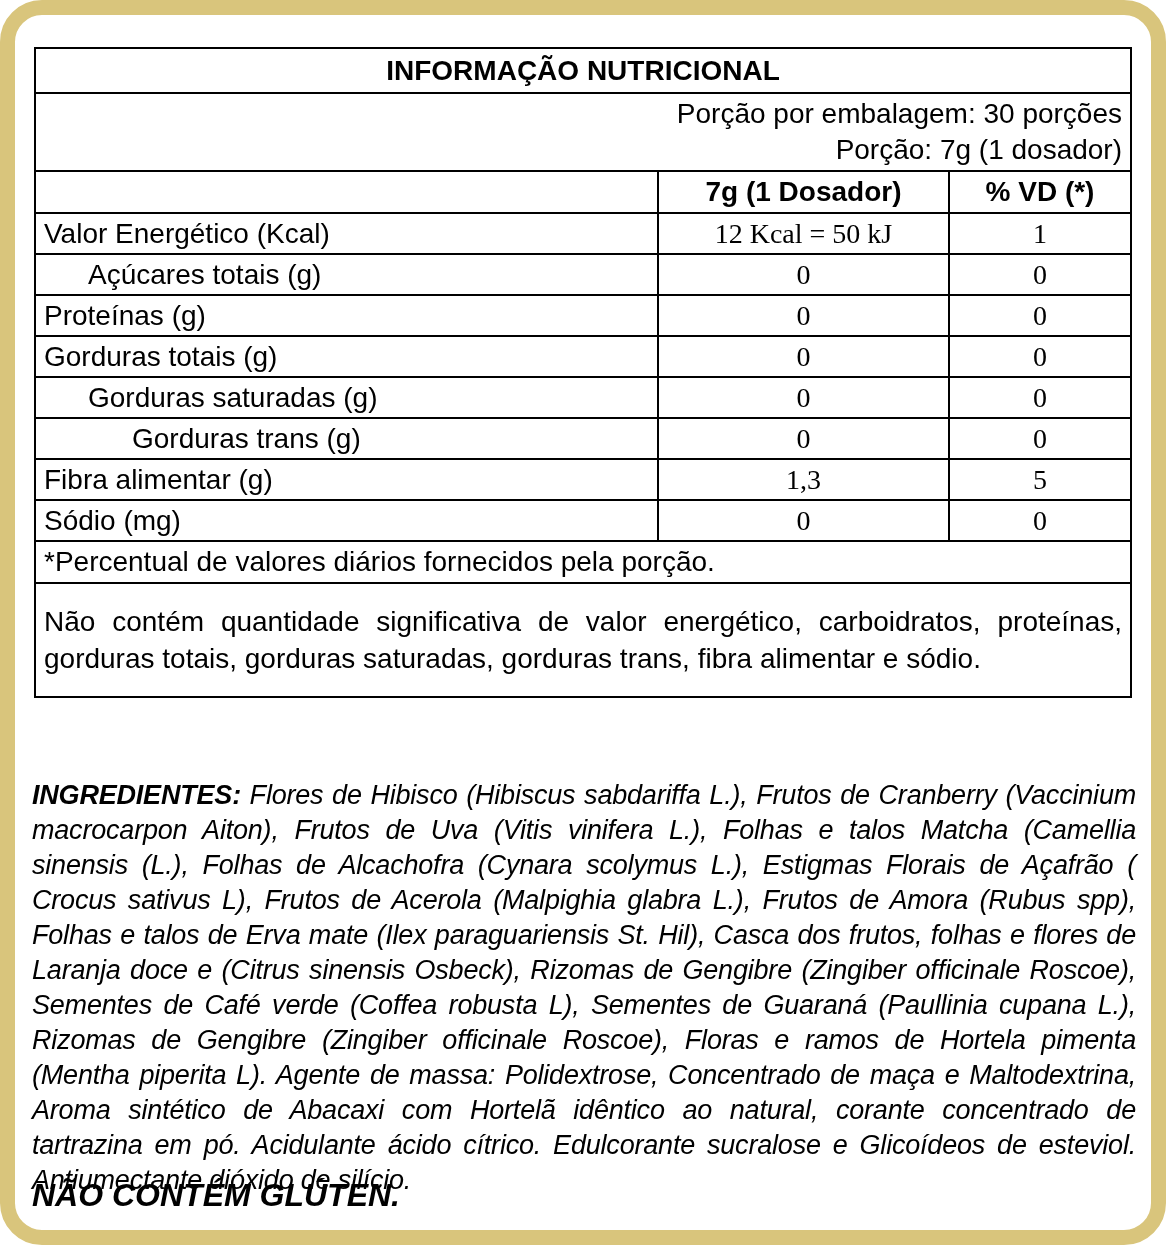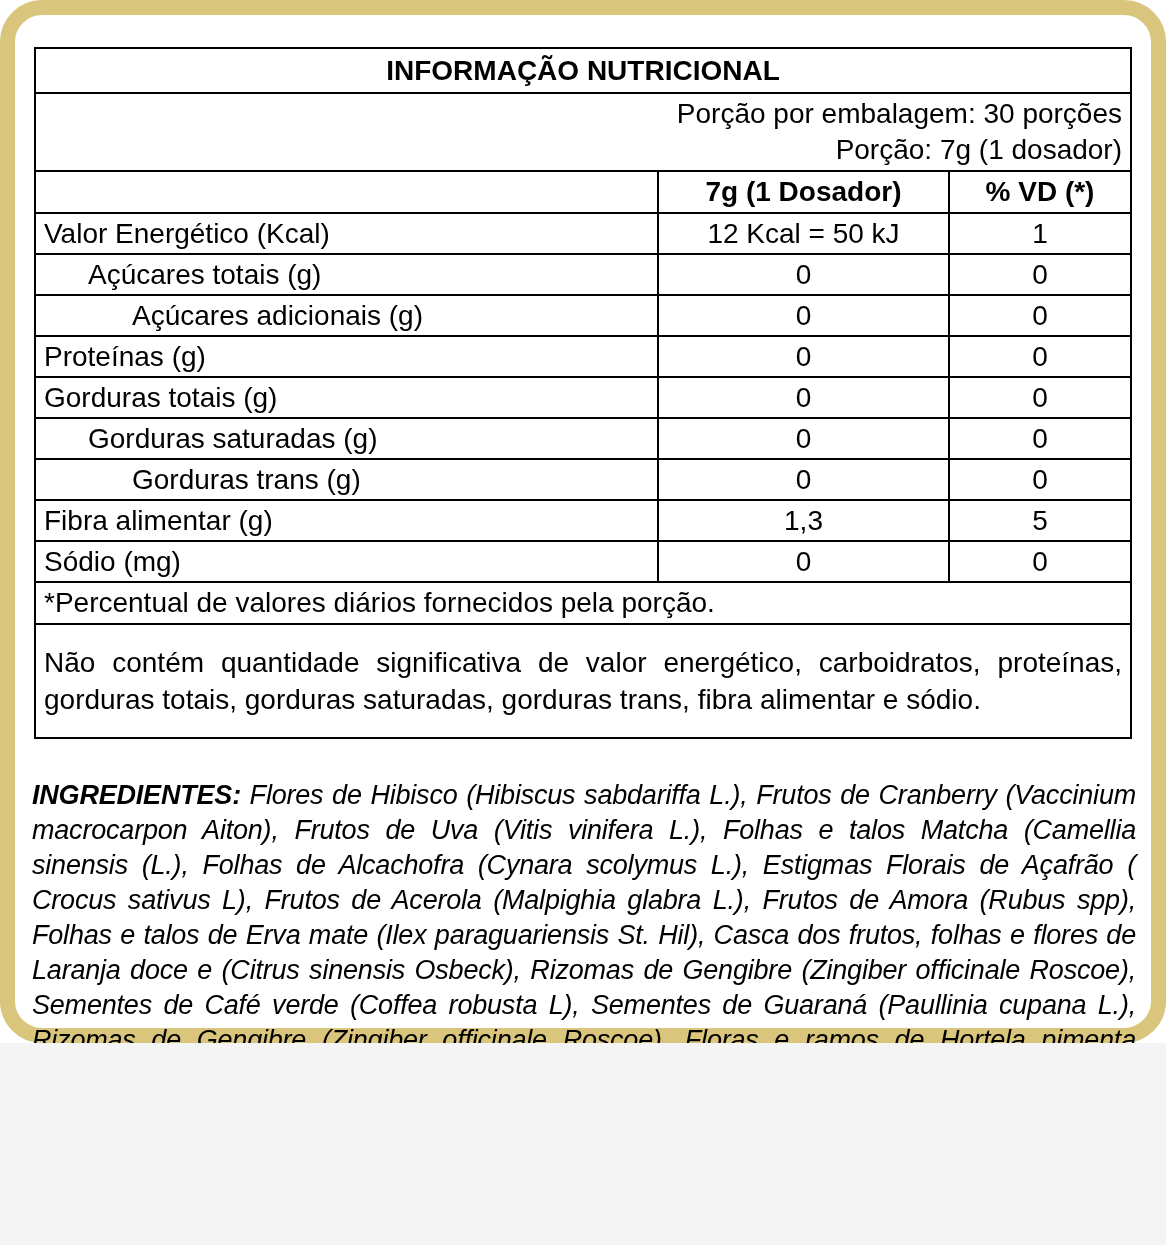--- a/index.html
+++ b/index.html
@@ -1,18 +1,18 @@
 <!DOCTYPE html>
 <html><head>
 <meta charset="utf-8">
 <style>
   html,body{margin:0;padding:0;background:#f4f4f4;}
   .canvas{
     position:relative;
-    width:1166px;height:1043px;
+    width:1166px;height:1245px;
     background:#ffffff;
     font-family:"Liberation Sans", sans-serif;
     color:#000;
     overflow:hidden;
   }
   .frame{
     position:absolute;inset:0;
     border:15px solid #d9c57c;
     border-radius:42px;
     box-sizing:border-box;
@@ -43,21 +43,21 @@
     text-align:center;
     font-weight:bold;
     font-size:30px;
     height:39px;
     letter-spacing:0px;
   }
   td.serving-cell{height:72px;}
   .serving-line{font-size:28px;line-height:36px;text-align:right;margin-left:38px;}
   td.colhead{font-weight:bold;text-align:center;height:36px;margin-left:8px;}
   td.name-cell{text-align:left;height:35px;}
-  td.val-cell, td.vd-cell{text-align:center;height:35px;}
+  td.val-cell, td.vd-cell{text-align:center;height:35px;font-family:Liberation Serif, serif;}
   .ind1{padding-left:52px !important;}
   .ind2{padding-left:96px !important;}
   td.note-cell{
     height:108px;
     vertical-align:top;
   }
   .note-text{
     font-size:28px;
     line-height:37px;
     text-align:justify;
@@ -121,25 +121,20 @@
         <td class="name-cell">Valor Energético (Kcal)</td>
         <td class="val-cell">12 Kcal = 50 kJ</td>
         <td class="vd-cell">1</td>
       </tr>
       <tr>
         <td class="name-cell ind1">Açúcares totais (g)</td>
         <td class="val-cell">0</td>
         <td class="vd-cell">0</td>
       </tr>
       <tr>
-        <td class="name-cell ind2">Açúcares adicionais (g)</td>
-        <td class="val-cell">0</td>
-        <td class="vd-cell">0</td>
-      </tr>
-      <tr>
         <td class="name-cell">Proteínas (g)</td>
         <td class="val-cell">0</td>
         <td class="vd-cell">0</td>
       </tr>
       <tr>
         <td class="name-cell">Gorduras totais (g)</td>
         <td class="val-cell">0</td>
         <td class="vd-cell">0</td>
       </tr>
       <tr>

